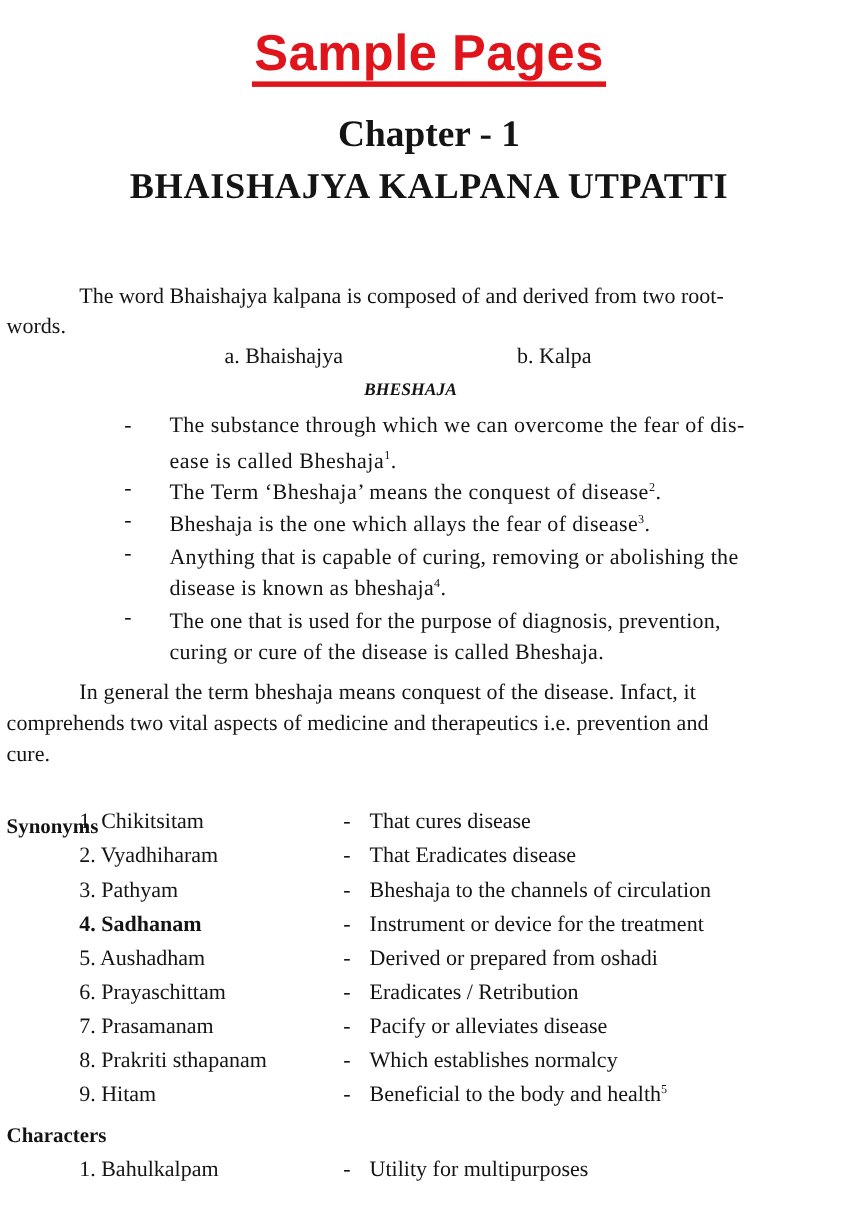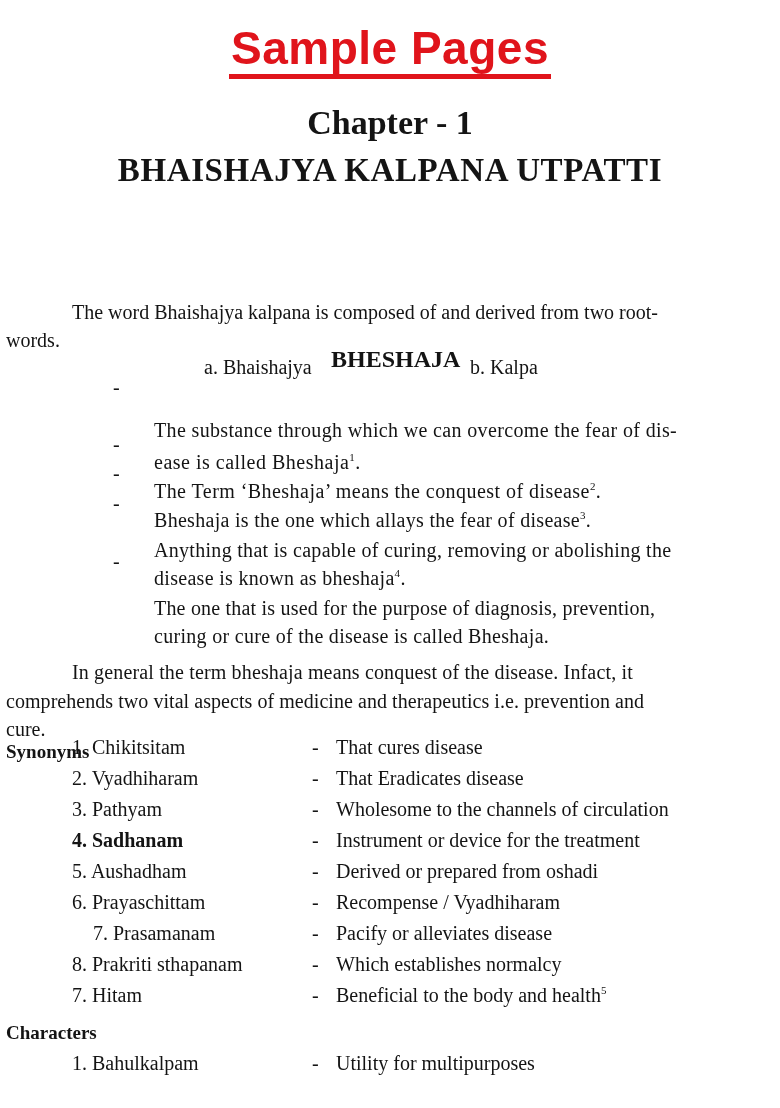--- a/index.html
+++ b/index.html
@@ -5,21 +5,21 @@
     html, body { margin: 0; padding: 0; background: #ffffff; }
     body { width: 780px; height: 1108px; position: relative; overflow: hidden;
            font-family: "Liberation Serif", "DejaVu Serif", serif; color: #141414; }
     .abs { position: absolute; white-space: nowrap; }
     .banner { left: 0; width: 780px; top: 22px; text-align: center; }
     .banner span { display: inline-block; font-family: "Liberation Sans", "DejaVu Sans", sans-serif;
                    font-weight: bold; font-size: 46px; color: #e0141b; line-height: 52px;
                    border-bottom: 5px solid #e0141b; padding: 0 2px 0 2px; letter-spacing: 0.5px; }
     .chapter { left: 0; width: 780px; top: 104px; text-align: center; font-weight: bold; font-size: 34px; }
     .title { left: 0; width: 780px; top: 152px; text-align: center; font-weight: bold; font-size: 33px; letter-spacing: 0.6px; }
-    .p { font-size: 20px; line-height: 30px; margin-top: 43px; }
+    .p { font-size: 20px; line-height: 30px; }
     .heading { font-weight: bold; font-size: 19px; }
     .bullet-dash { font-size: 20px; }
     .syn-num { font-size: 20px; }
     .syn-dash { font-size: 20px; }
     .syn-def { font-size: 20px; }
     sup { font-size: 11px; line-height: 0; }
   </style>
 </head>
 <body>
 
@@ -28,21 +28,21 @@
 </div>
 
 <div class="abs chapter">Chapter - 1</div>
 <div class="abs title">BHAISHAJYA KALPANA UTPATTI</div>
 
 <div class="abs p" style="left:72px; top:254px;">The word Bhaishajya kalpana is composed of and derived from two root-</div>
 <div class="abs p" style="left:6px; top:282px;">words.</div>
 <div class="abs p" style="left:204px; top:309px;font-family:Liberation Serif, serif;">a.  Bhaishajya</div>
 <div class="abs p" style="left:470px; top:309px;">b.  Kalpa</div>
 
-<div class="abs heading" style="left:331px; top:346px; font-size:24px;">BHESHAJA</div>
+<div class="abs heading" style="left:331px; top:346px; font-size:16px;font-style:italic;">BHESHAJA</div>
 
 <div>
 
   <div class="abs bullet-dash" style="left:113px; top:376px;">-</div>
   <div class="abs p" style="left:154px; top:372px; letter-spacing:0.35px;">The substance through which we can overcome the fear of dis-</div>
   <div class="abs p" style="left:154px; top:404px; letter-spacing:0.5px;"><span>ease is called Bheshaja</span><sup>1</sup><span>.</span></div>
 
   <div class="abs bullet-dash" style="left:113px; top:433px;">-</div>
   <div class="abs p" style="left:154px; top:433px; letter-spacing:0.45px;"><span>The Term ‘Bheshaja’ means the conquest of disease</span><sup>2</sup><span>.</span></div>
 
@@ -68,43 +68,43 @@
   <div class="abs syn-num" style="left:72px; top:736px;">1. Chikitsitam</div>
   <div class="abs syn-dash" style="left:312px; top:736px;">-</div>
   <div class="abs syn-def" style="left:336px; top:736px;">That cures disease</div>
 
   <div class="abs syn-num" style="left:72px; top:767px;">2. Vyadhiharam</div>
   <div class="abs syn-dash" style="left:312px; top:767px;">-</div>
   <div class="abs syn-def" style="left:336px; top:767px;">That Eradicates disease</div>
 
   <div class="abs syn-num" style="left:72px; top:798px;">3. Pathyam</div>
   <div class="abs syn-dash" style="left:312px; top:798px;">-</div>
-  <div class="abs syn-def" style="left:336px; top:798px;">Wholesome to the channels of circulation</div>
+  <div class="abs syn-def" style="left:336px; top:798px;">Bheshaja to the channels of circulation</div>
 
   <div class="abs syn-num" style="left:72px; top:829px;font-weight:bold;">4. Sadhanam</div>
   <div class="abs syn-dash" style="left:312px; top:829px;">-</div>
   <div class="abs syn-def" style="left:336px; top:829px;">Instrument or device for the treatment</div>
 
   <div class="abs syn-num" style="left:72px; top:860px;">5. Aushadham</div>
   <div class="abs syn-dash" style="left:312px; top:860px;">-</div>
   <div class="abs syn-def" style="left:336px; top:860px;">Derived or prepared from oshadi</div>
 
   <div class="abs syn-num" style="left:72px; top:891px;text-align:center;">6. Prayaschittam</div>
   <div class="abs syn-dash" style="left:312px; top:891px;">-</div>
-  <div class="abs syn-def" style="left:336px; top:891px;">Recompense / Vyadhiharam</div>
+  <div class="abs syn-def" style="left:336px; top:891px;">Eradicates / Retribution</div>
 
-  <div class="abs syn-num" style="left:72px; top:922px;margin-left:21px;">7.  Prasamanam</div>
+  <div class="abs syn-num" style="left:72px; top:922px;">7.  Prasamanam</div>
   <div class="abs syn-dash" style="left:312px; top:922px;">-</div>
   <div class="abs syn-def" style="left:336px; top:922px;">Pacify or alleviates disease</div>
 
   <div class="abs syn-num" style="left:72px; top:953px;">8. Prakriti sthapanam</div>
   <div class="abs syn-dash" style="left:312px; top:953px;">-</div>
   <div class="abs syn-def" style="left:336px; top:953px;">Which establishes normalcy</div>
 
-  <div class="abs syn-num" style="left:72px; top:984px;">7. Hitam</div>
+  <div class="abs syn-num" style="left:72px; top:984px;">9. Hitam</div>
   <div class="abs syn-dash" style="left:312px; top:984px;">-</div>
   <div class="abs syn-def" style="left:336px; top:984px;"><span>Beneficial  to the body and health</span><sup>5</sup></div>
 </div>
 
 <div class="abs heading" style="left:6px; top:1022px;">Characters</div>
 
 <div>
   <div class="abs syn-num" style="left:72px; top:1052px;">1. Bahulkalpam</div>
   <div class="abs syn-dash" style="left:312px; top:1052px;">-</div>
   <div class="abs syn-def" style="left:336px; top:1052px;">Utility for multipurposes</div>

